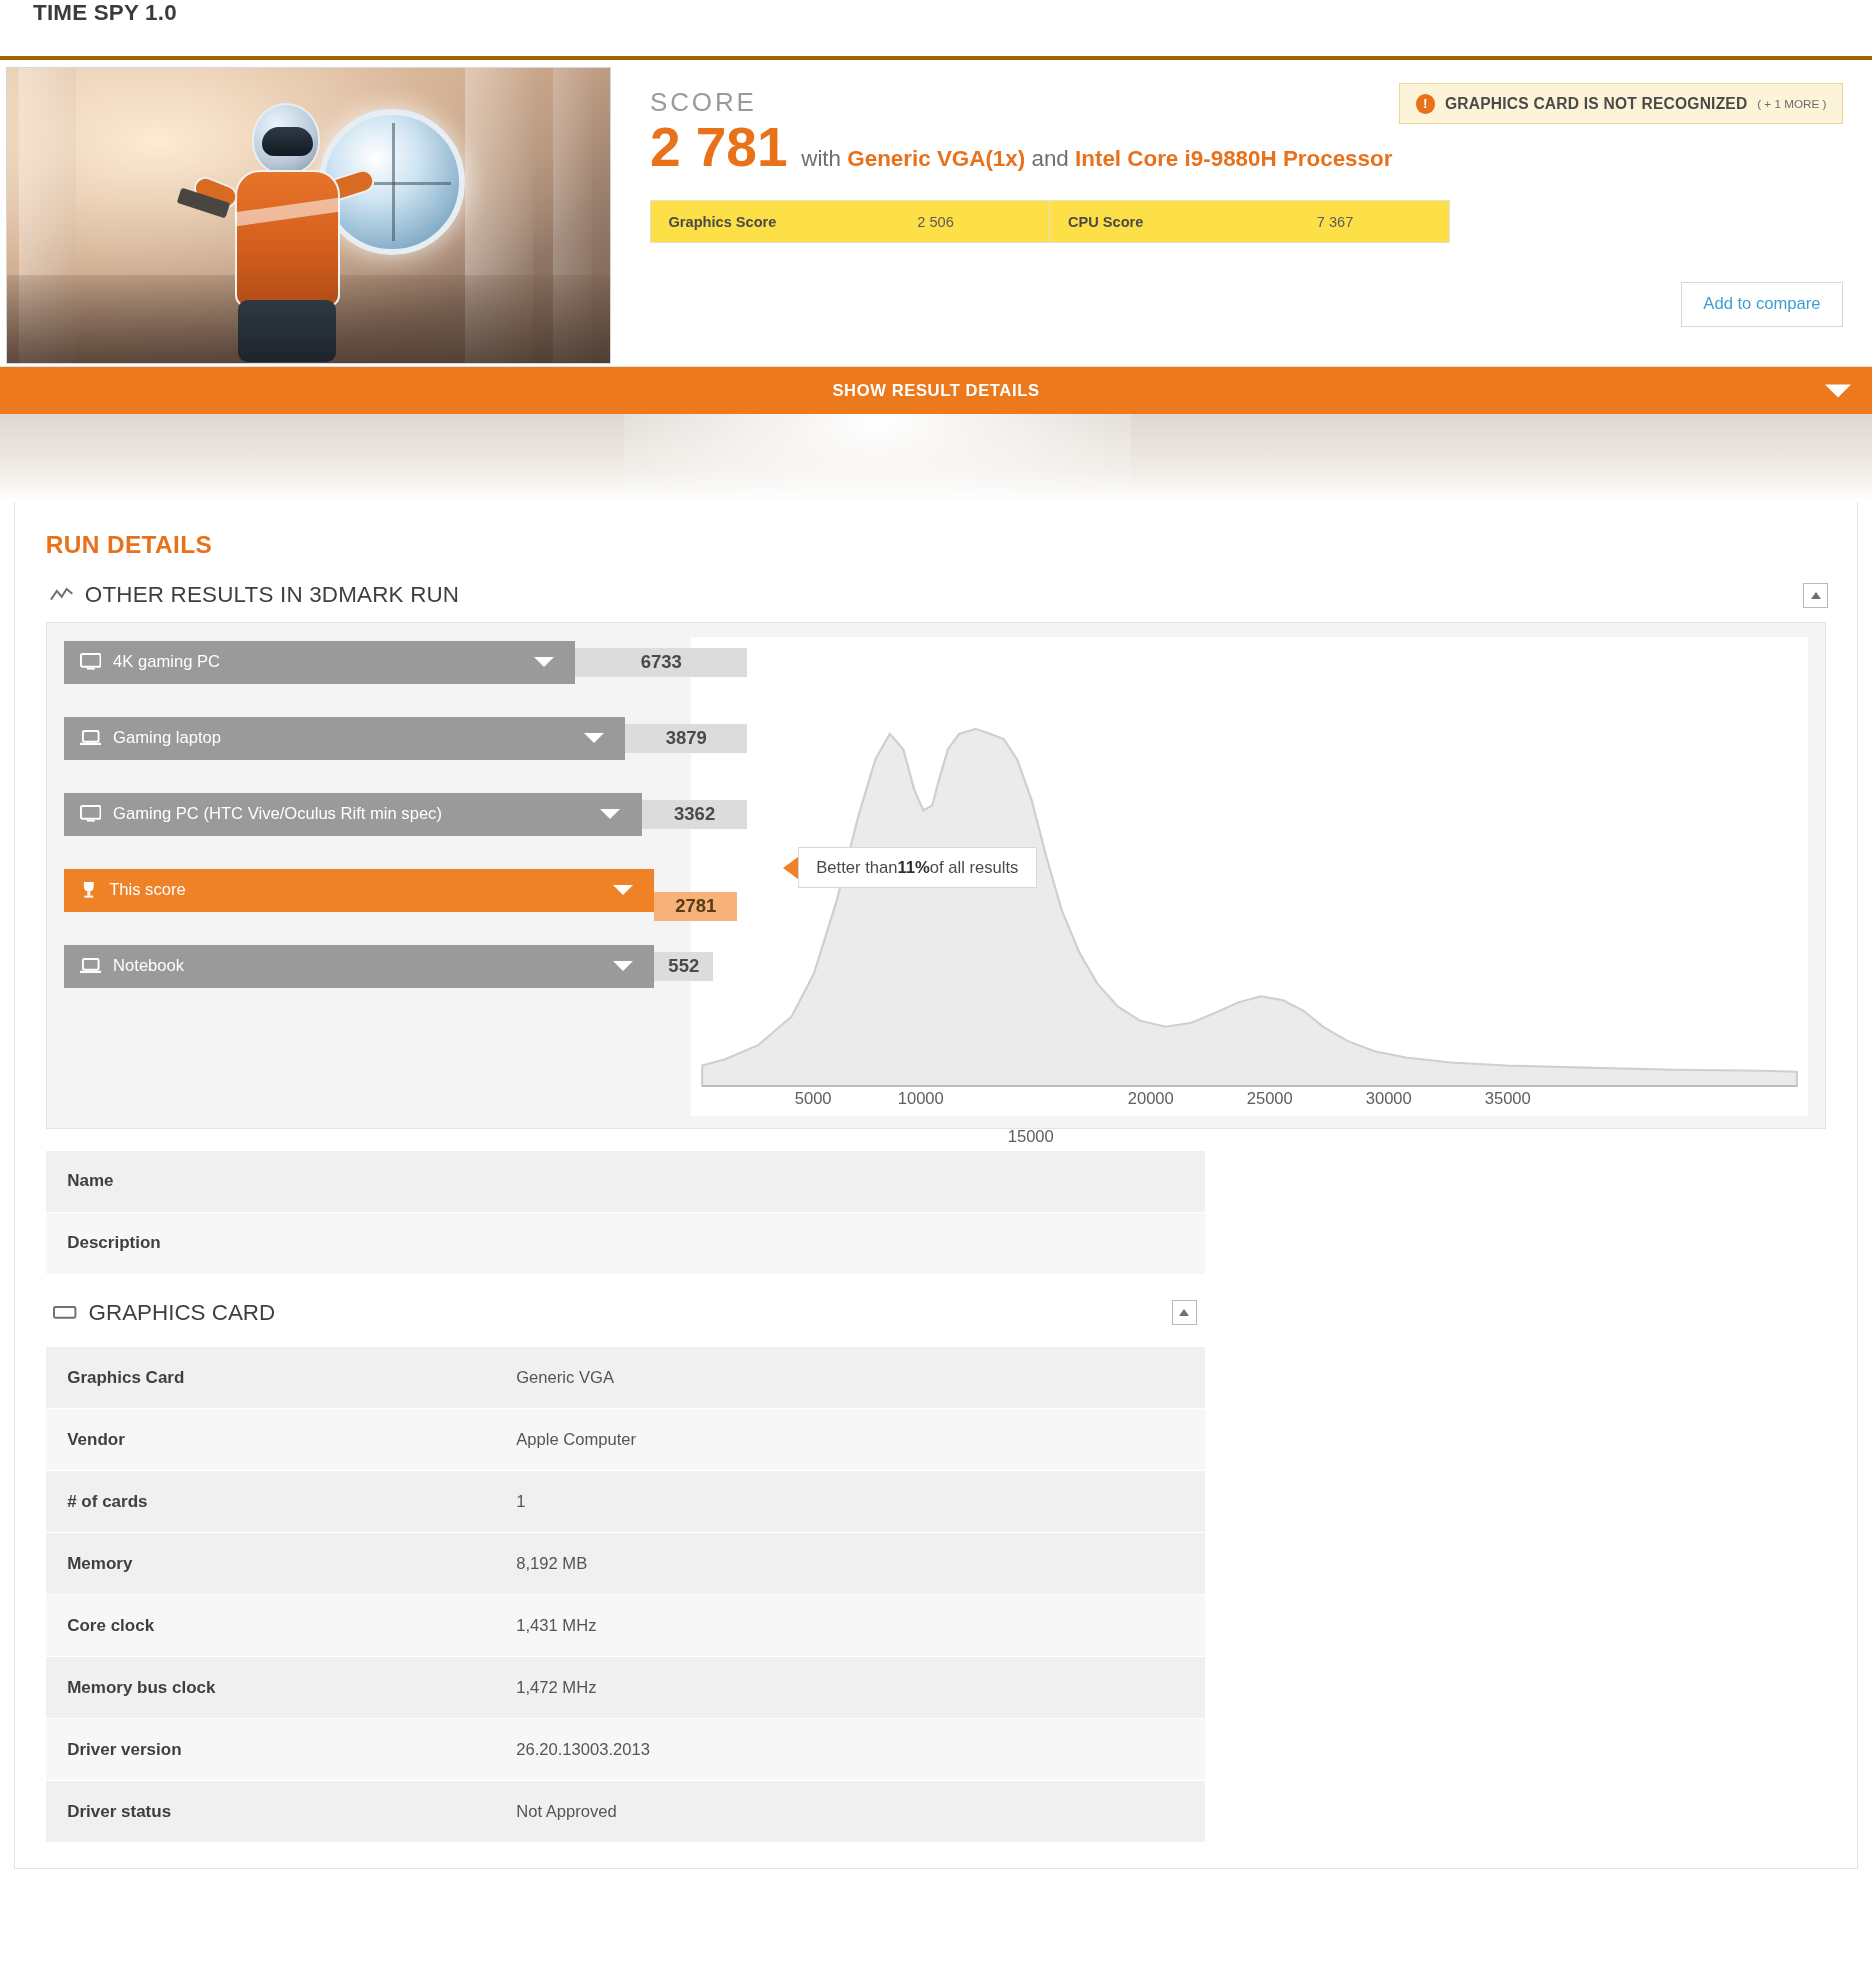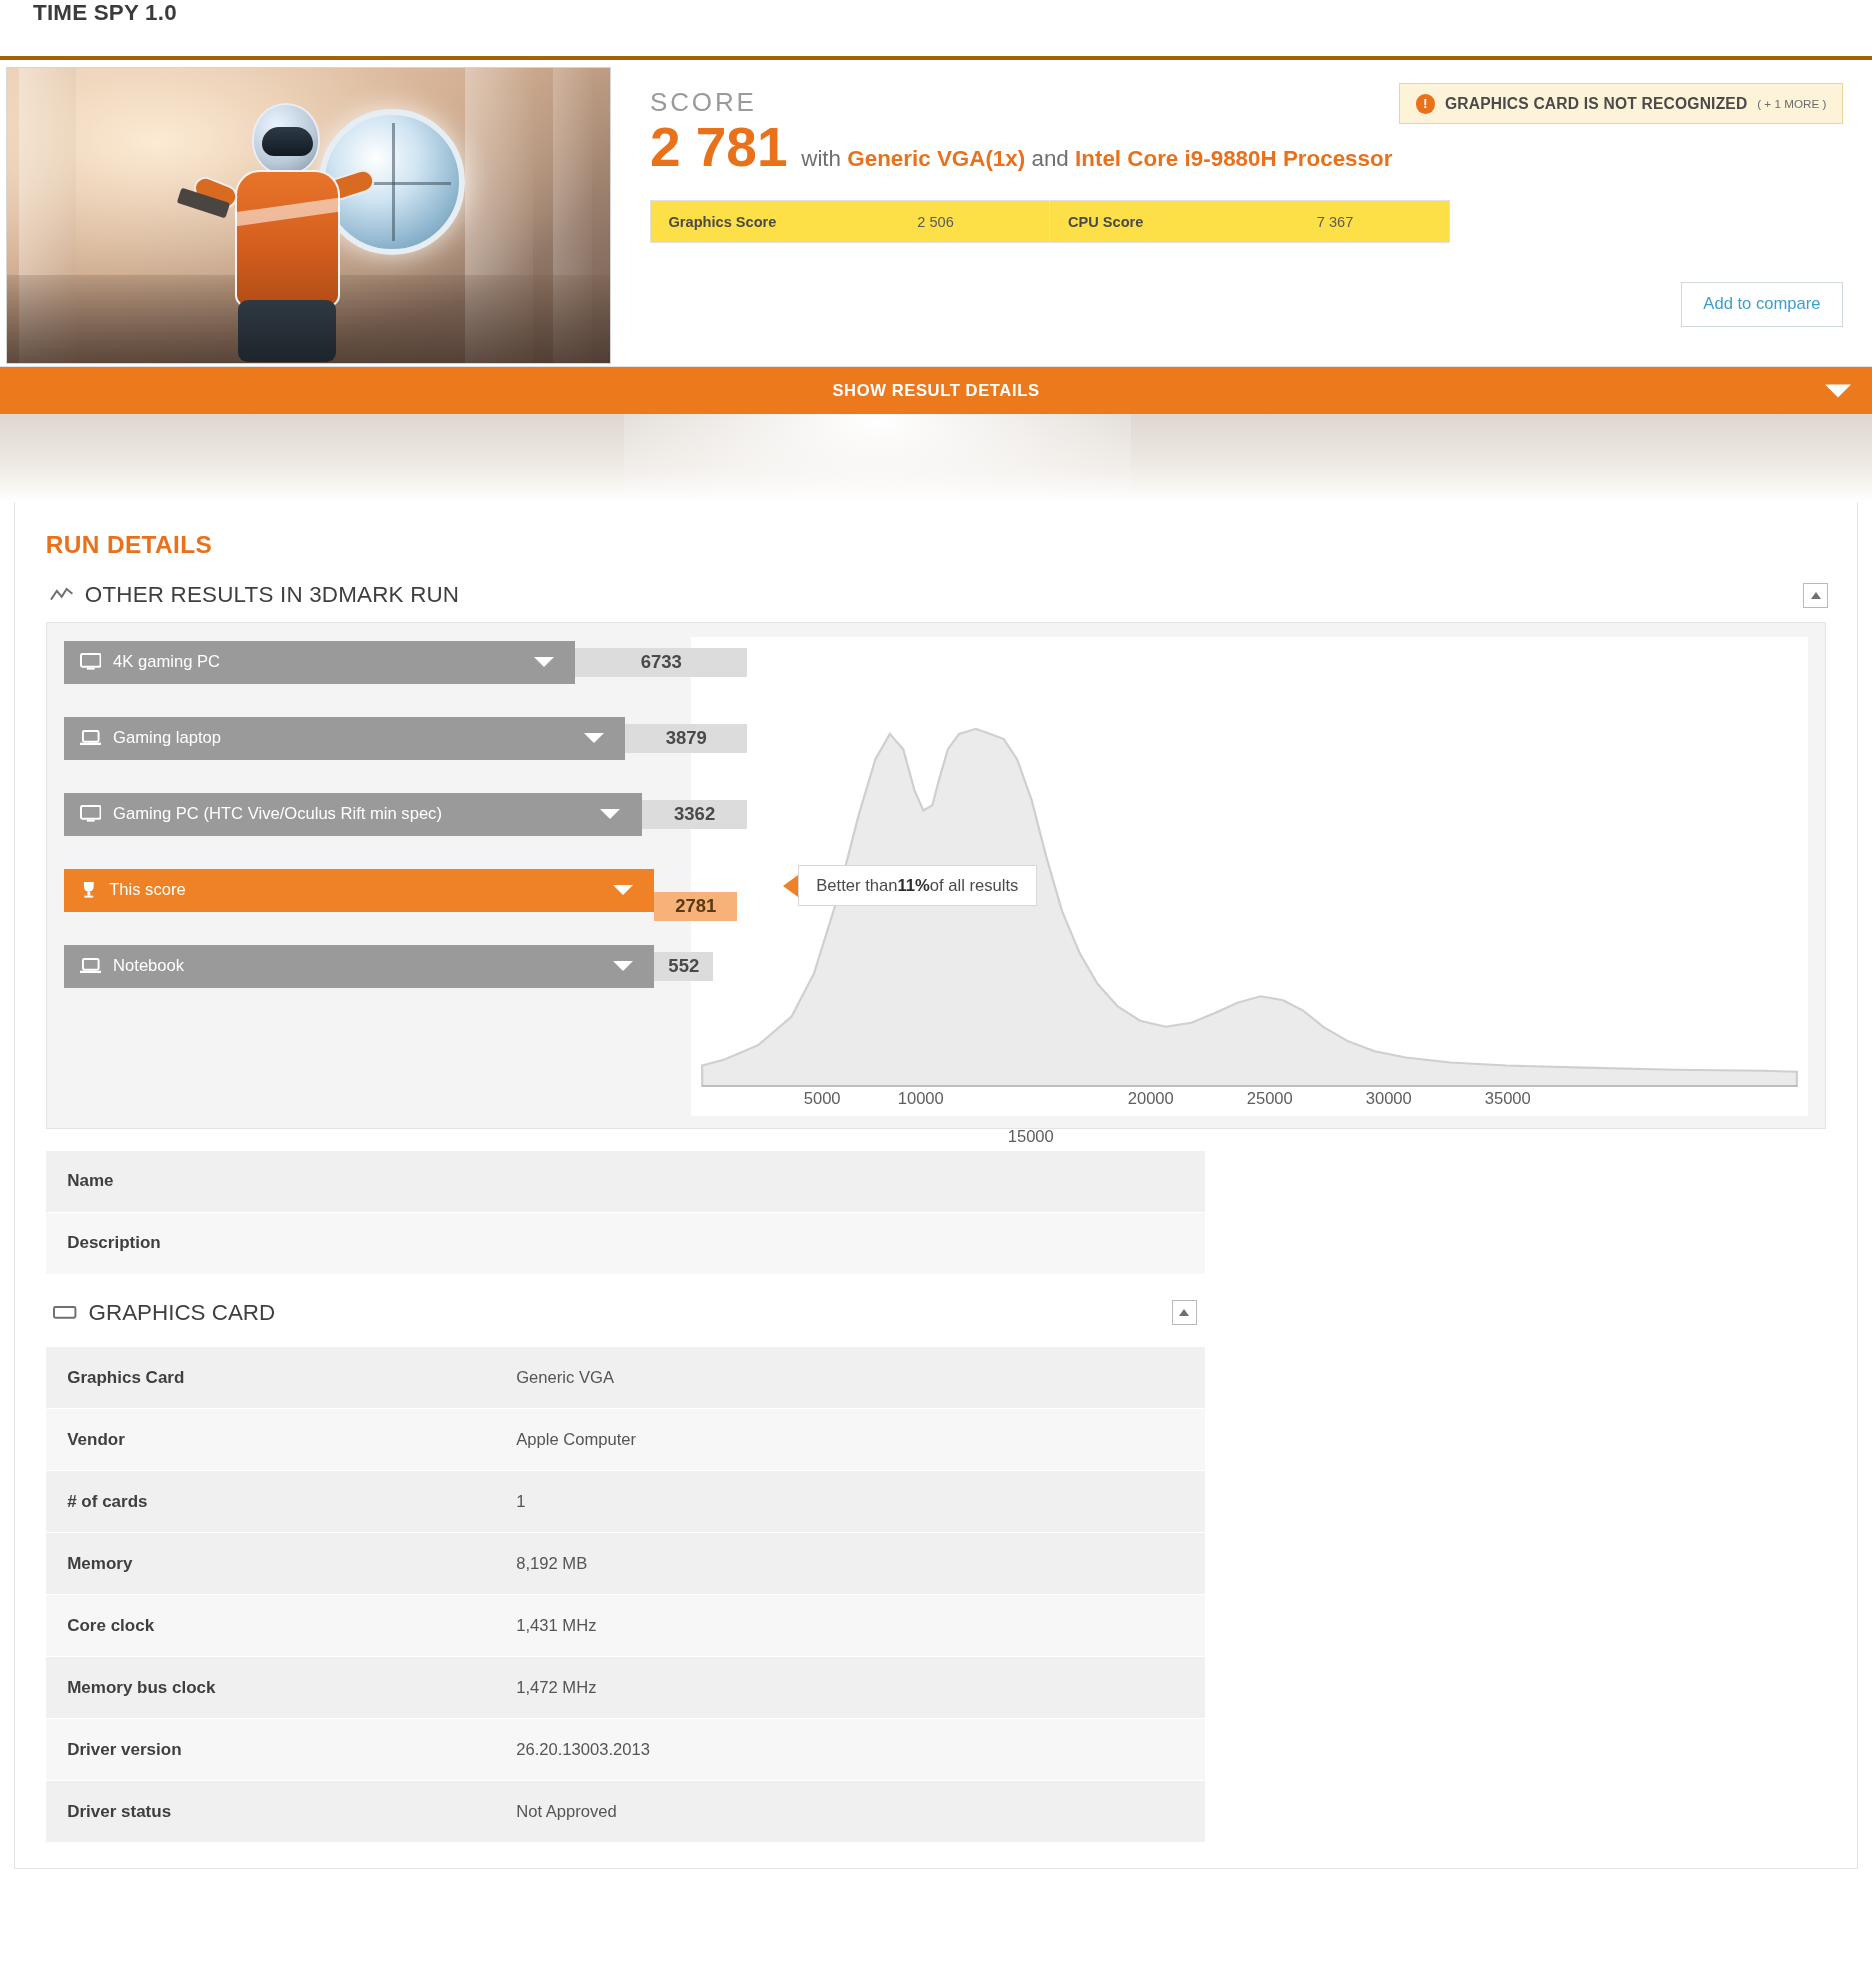--- a/index.html
+++ b/index.html
@@ -348,21 +348,21 @@
   }
   .bar-row.highlight .bar-value { background: #f6b279; color: #5a3a16; margin-top: 32px; }
   .bar-row.v1 .bar-value { width: 195px; }
   .bar-row.v2 .bar-value { width: 127px; }
   .bar-row.v3 .bar-value { width: 107px; }
   .bar-row.v4 .bar-value { width: 83px; }
   .bar-row.v5 .bar-value { width: 47px; }
 
   .tooltip {
     position: absolute;
-    left: 751px; top: 242px;
+    left: 751px; top: 224px;
     background: #ffffff;
     border: 1px solid #d8d8d8;
     height: 41px;
     display: flex; align-items: center;
     padding: 0 17.6px;
     font-size: 16.6px;
     color: #4a4a4a;
     z-index: 6;
   }
   .tooltip b { color: #2f2f2f; }
@@ -515,21 +515,21 @@
     <div class="chart-panel">
 
       <div class="graph">
         <svg viewBox="0 0 1000 470" preserveAspectRatio="none">
           <path d="M10,420 L30,414 L60,400 L90,372 L110,330 L130,260 L150,175 L165,120 L178,95 L190,110 L200,150 L208,170 L216,165 L222,140 L230,110 L240,95 L255,90 L268,95 L280,100 L292,120 L305,160 L318,215 L332,268 L348,310 L364,340 L382,362 L402,376 L425,382 L448,378 L470,368 L490,358 L510,352 L530,356 L548,366 L566,382 L588,396 L612,406 L640,412 L680,417 L730,420 L800,422 L880,424 L960,425 L990,426 L990,440 L10,440 Z" fill="#ebebeb" stroke="#cfcfcf" stroke-width="2"></path>
           <line x1="10" y1="440" x2="990" y2="440" stroke="#bdbdbd" stroke-width="2"></line>
         </svg>
       </div>
 
       <div style="position:absolute; left:644px; right:17.6px; bottom:13.7px; height:25px; z-index:3;">
-        <span style="position:absolute; left:113px; font-size:16.6px; color:#5e5e5e;">5000</span>
+        <span style="position:absolute; left:104px; font-size:16.6px; color:#5e5e5e;">5000</span>
         <span style="position:absolute; left:207px; font-size:16.6px; color:#5e5e5e;">10000</span>
         <span style="position:absolute; left:317px; font-size:16.6px; color:#5e5e5e;margin-top:38px;">15000</span>
         <span style="position:absolute; left:437px; font-size:16.6px; color:#5e5e5e;">20000</span>
         <span style="position:absolute; left:556px; font-size:16.6px; color:#5e5e5e;">25000</span>
         <span style="position:absolute; left:675px; font-size:16.6px; color:#5e5e5e;">30000</span>
         <span style="position:absolute; left:794px; font-size:16.6px; color:#5e5e5e;">35000</span>
       </div>
 
       <div class="bars">
 

